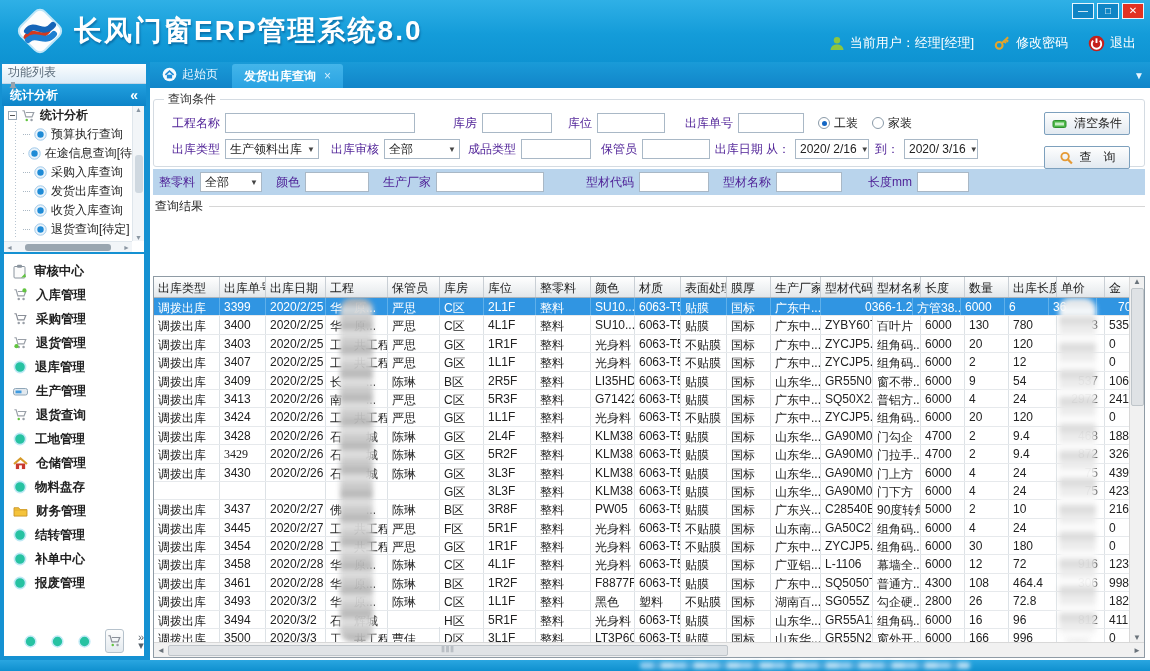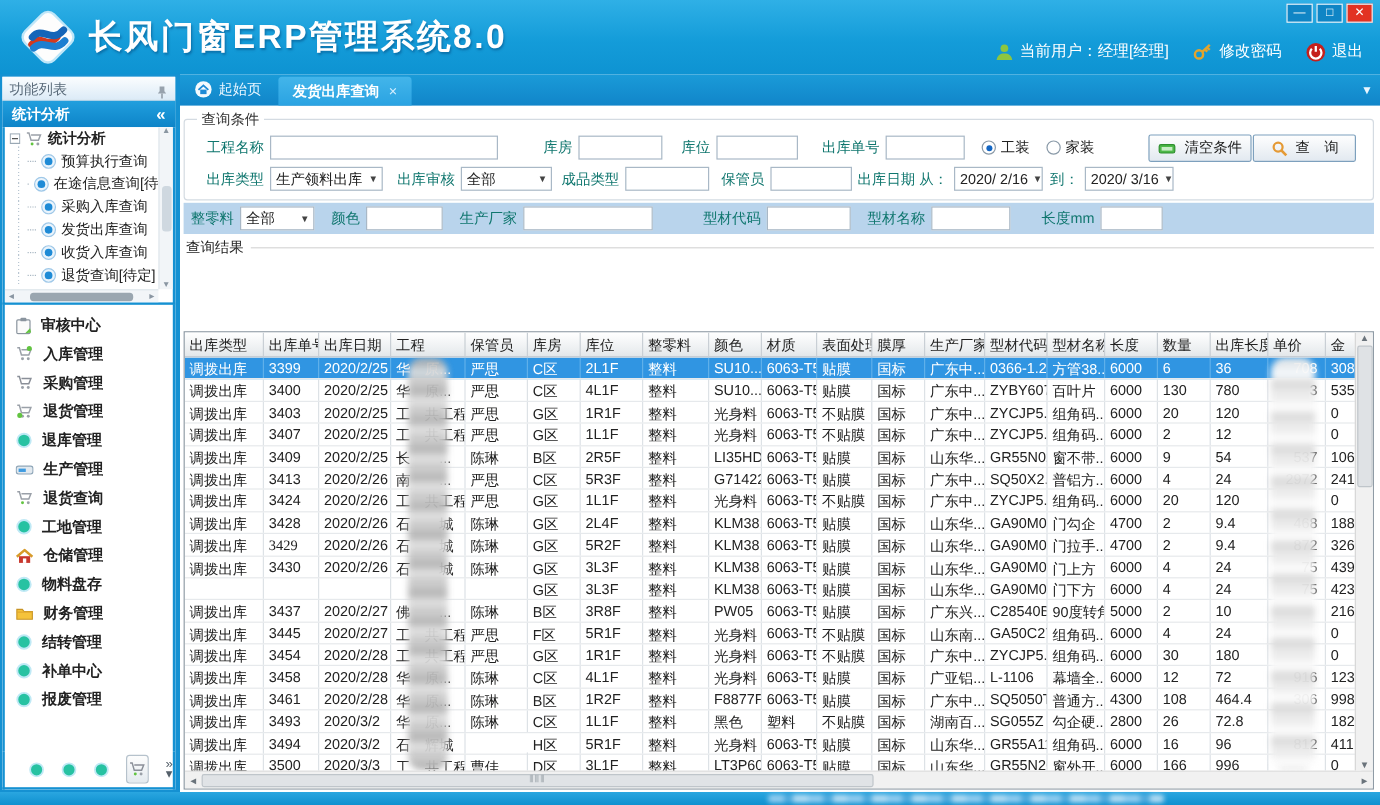--- a/index.html
+++ b/index.html
@@ -16,21 +16,21 @@
   .winbtn{width:22px;height:16px;border:1px solid #e9f5fc;background:#0f85c5;color:#fff;
     font-size:10px;line-height:13px;text-align:center;cursor:pointer;}
   .winbtn.close{background:#e23222;}
   .userbar{position:absolute;right:14px;top:34px;display:flex;align-items:center;gap:8px;color:#fff;font-size:13px;}
   .userbar .grp{display:flex;align-items:center;gap:5px;margin-left:12px;cursor:pointer;}
   .userbar .grp.static{cursor:default;}
 
   
   .sidebar{position:absolute;left:2px;top:64px;width:144px;height:594px;background:#fff;}
   .func-header{height:20px;background:linear-gradient(180deg,#fbfdfe,#dcebf7);color:#5a6b7a;
-    display:flex;align-items:flex-end;justify-content:space-between;padding:0 6px;border-bottom:1px solid #c3d6e6;}
+    display:flex;align-items:flex-start;justify-content:space-between;padding:0 6px;border-bottom:1px solid #c3d6e6;flex-direction:column;}
   .stat-header{height:22px;background:linear-gradient(180deg,#219fde,#0d84c8);color:#fff;font-weight:bold;
     display:flex;align-items:center;justify-content:space-between;padding:0 8px;}
   .stat-header .collapse{font-size:14px;cursor:pointer;}
   .tree-wrap{position:relative;height:148px;border:2px solid #1591d2;border-top:none;background:#fff;overflow:hidden;}
   .tree-inner{position:absolute;left:0;top:0;right:12px;bottom:11px;overflow:hidden;}
   .tree-inner::before{content:"";position:absolute;left:11px;top:16px;bottom:4px;width:1px;
     background:repeating-linear-gradient(180deg,#b9c6d2 0 1px,transparent 1px 3px);}
   .tree-row{display:flex;align-items:center;gap:4px;height:19px;padding-left:4px;white-space:nowrap;cursor:pointer;}
   .tree-row.child{padding-left:19px;}
   .tree-row .dash{width:7px;border-top:1px dotted #aab8c4;}
@@ -54,29 +54,29 @@
   .tabstrip{height:26px;background:linear-gradient(180deg,#1a9bd8,#1185c9);display:flex;align-items:flex-end;position:relative;}
   .tab-home{display:flex;align-items:center;gap:5px;color:#e8f6ff;padding:0 14px 5px 12px;cursor:pointer;}
   .tab-active{display:flex;align-items:center;gap:8px;background:linear-gradient(180deg,#43b5ea,#2aa3e2);
     color:#fff;font-weight:bold;height:24px;padding:0 12px;border-radius:3px 3px 0 0;cursor:pointer;}
   .tab-active .x{font-weight:normal;color:#d6efff;cursor:pointer;}
   .tab-list-arrow{position:absolute;right:6px;top:8px;color:#eaf6ff;font-size:10px;cursor:pointer;}
 
   fieldset.query{margin:3px 5px 2px 3px;border:1px solid #d4dbe2;border-radius:3px;padding:1px 6px 5px 6px;position:relative;}
   fieldset.query legend{font-size:12px;color:#333;padding:0 4px;margin-left:4px;}
   .qrow{display:flex;align-items:center;height:24px;margin-top:2px;}
-  .qlabel{text-align:right;color:#0f766e;white-space:nowrap;}
+  .qlabel{text-align:right;color:#4c1d95;white-space:nowrap;}
   .tbox{height:20px;border:1px solid #a9b8c6;background:#fff;margin-left:5px;}
   .combo{height:20px;border:1px solid #a9b8c6;background:#fff;margin-left:5px;display:flex;align-items:center;
     justify-content:space-between;padding:0 3px 0 4px;cursor:pointer;white-space:nowrap;}
   .combo .arr{color:#444;font-size:8px;margin-left:4px;}
   .radio{display:flex;align-items:center;gap:4px;margin-left:14px;cursor:pointer;}
   .rdot{width:12px;height:12px;border-radius:50%;border:1px solid #8a9aa8;background:#fff;position:relative;}
   .rdot.on::after{content:"";position:absolute;left:2.5px;top:2.5px;width:5px;height:5px;border-radius:50%;background:#1366c4;}
-  .btncol{position:absolute;right:14px;top:4px;display:flex;flex-direction:row;gap:1px;}
+  .btncol{position:absolute;right:14px;top:4px;display:flex;flex-direction:column;gap:11px;}
   .pbtn{width:86px;height:23px;border:1px solid #7da0bd;border-radius:2px;
     background:linear-gradient(180deg,#fefefe,#e2e9f0);display:flex;align-items:center;justify-content:center;gap:6px;cursor:pointer;}
 
   .mat-tabs{display:flex;height:22px;margin:2px 5px 0 3px;border-bottom:1px solid #9aa5ae;align-items:flex-end;}
   .mtab{width:101px;height:21px;border:1px solid #9aa5ae;border-bottom:none;background:#f2f4f6;
     display:flex;align-items:center;justify-content:center;cursor:pointer;border-left:none;}
   .mtab:first-child{border-left:1px solid #9aa5ae;}
   .mtab.active{background:#fff;height:22px;margin-bottom:-1px;font-weight:bold;}
   .filter-row{height:26px;background:#b9d4ec;margin:0 5px 0 3px;display:flex;align-items:center;padding-left:6px;}
   .result-label{display:flex;align-items:center;height:16px;margin:3px 5px 1px 5px;color:#222;}
@@ -570,21 +570,21 @@
           <div class="gcell" style="width: 62px; flex: 0 0 62px;">华　原...</div>
           <div class="gcell" style="width: 52px; flex: 0 0 52px;">严思</div>
           <div class="gcell" style="width: 44px; flex: 0 0 44px;">C区</div>
           <div class="gcell" style="width: 52px; flex: 0 0 52px;">2L1F</div>
           <div class="gcell" style="width: 55px; flex: 0 0 55px;">整料</div>
           <div class="gcell" style="width: 44px; flex: 0 0 44px;">SU10...</div>
           <div class="gcell" style="width: 46px; flex: 0 0 46px;">6063-T5</div>
           <div class="gcell" style="width: 46px; flex: 0 0 46px;">贴膜</div>
           <div class="gcell" style="width: 44px; flex: 0 0 44px;">国标</div>
           <div class="gcell" style="width: 50px; flex: 0 0 50px;">广东中...</div>
-          <div class="gcell" style="width: 52px; flex: 0 0 52px;">0366-1.2</div>
+          <div class="gcell" style="width: 52px; flex: 0 0 52px; margin-left: 40px;">0366-1.2</div>
           <div class="gcell" style="width: 48px; flex: 0 0 48px;">方管38...</div>
           <div class="gcell" style="width: 44px; flex: 0 0 44px;">6000</div>
           <div class="gcell" style="width: 44px; flex: 0 0 44px;">6</div>
           <div class="gcell" style="width: 48px; flex: 0 0 48px;">36</div>
           <div class="gcell num-r" style="width: 48px; flex: 0 0 48px;">708</div>
           <div class="gcell" style="width: 30px; flex: 0 0 30px;">308</div>
         </div>
         <div class="grow">
           <div class="gcell" style="width: 66px; flex: 0 0 66px;">调拨出库</div>
           <div class="gcell" style="width: 46px; flex: 0 0 46px;">3400</div>

